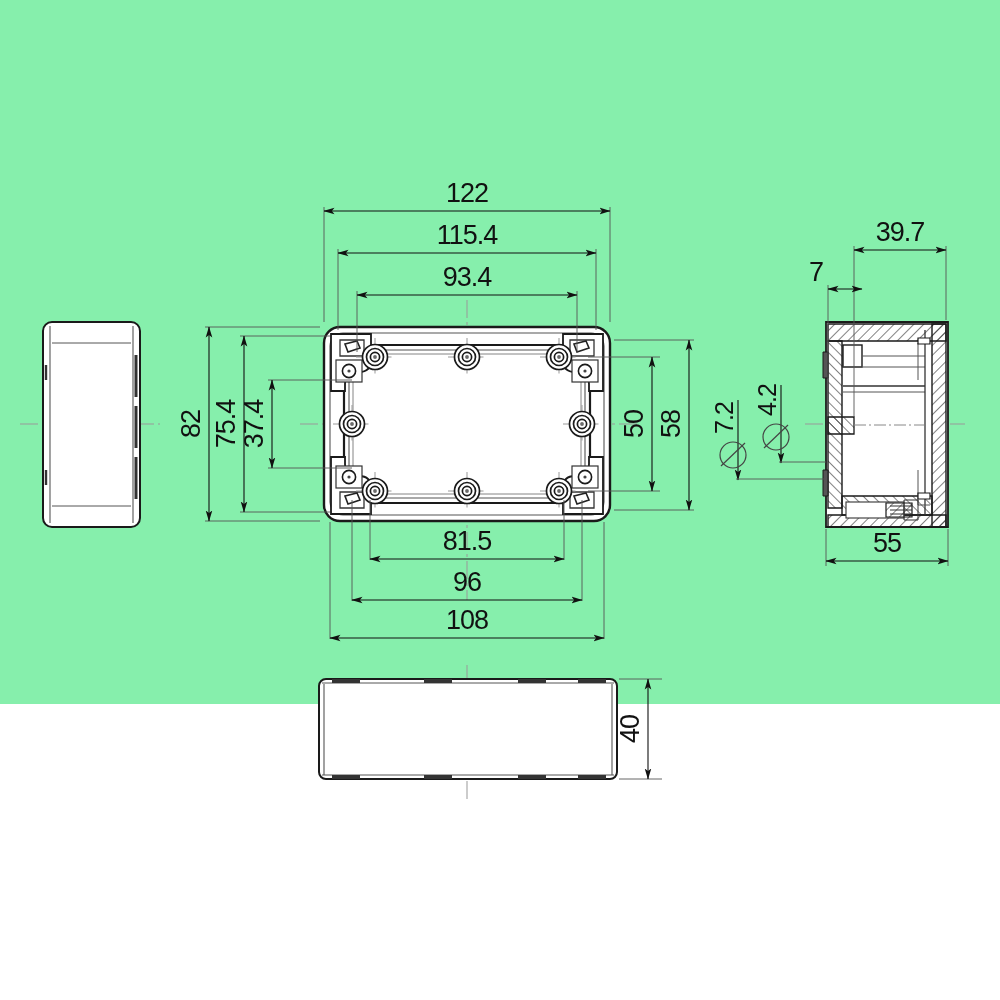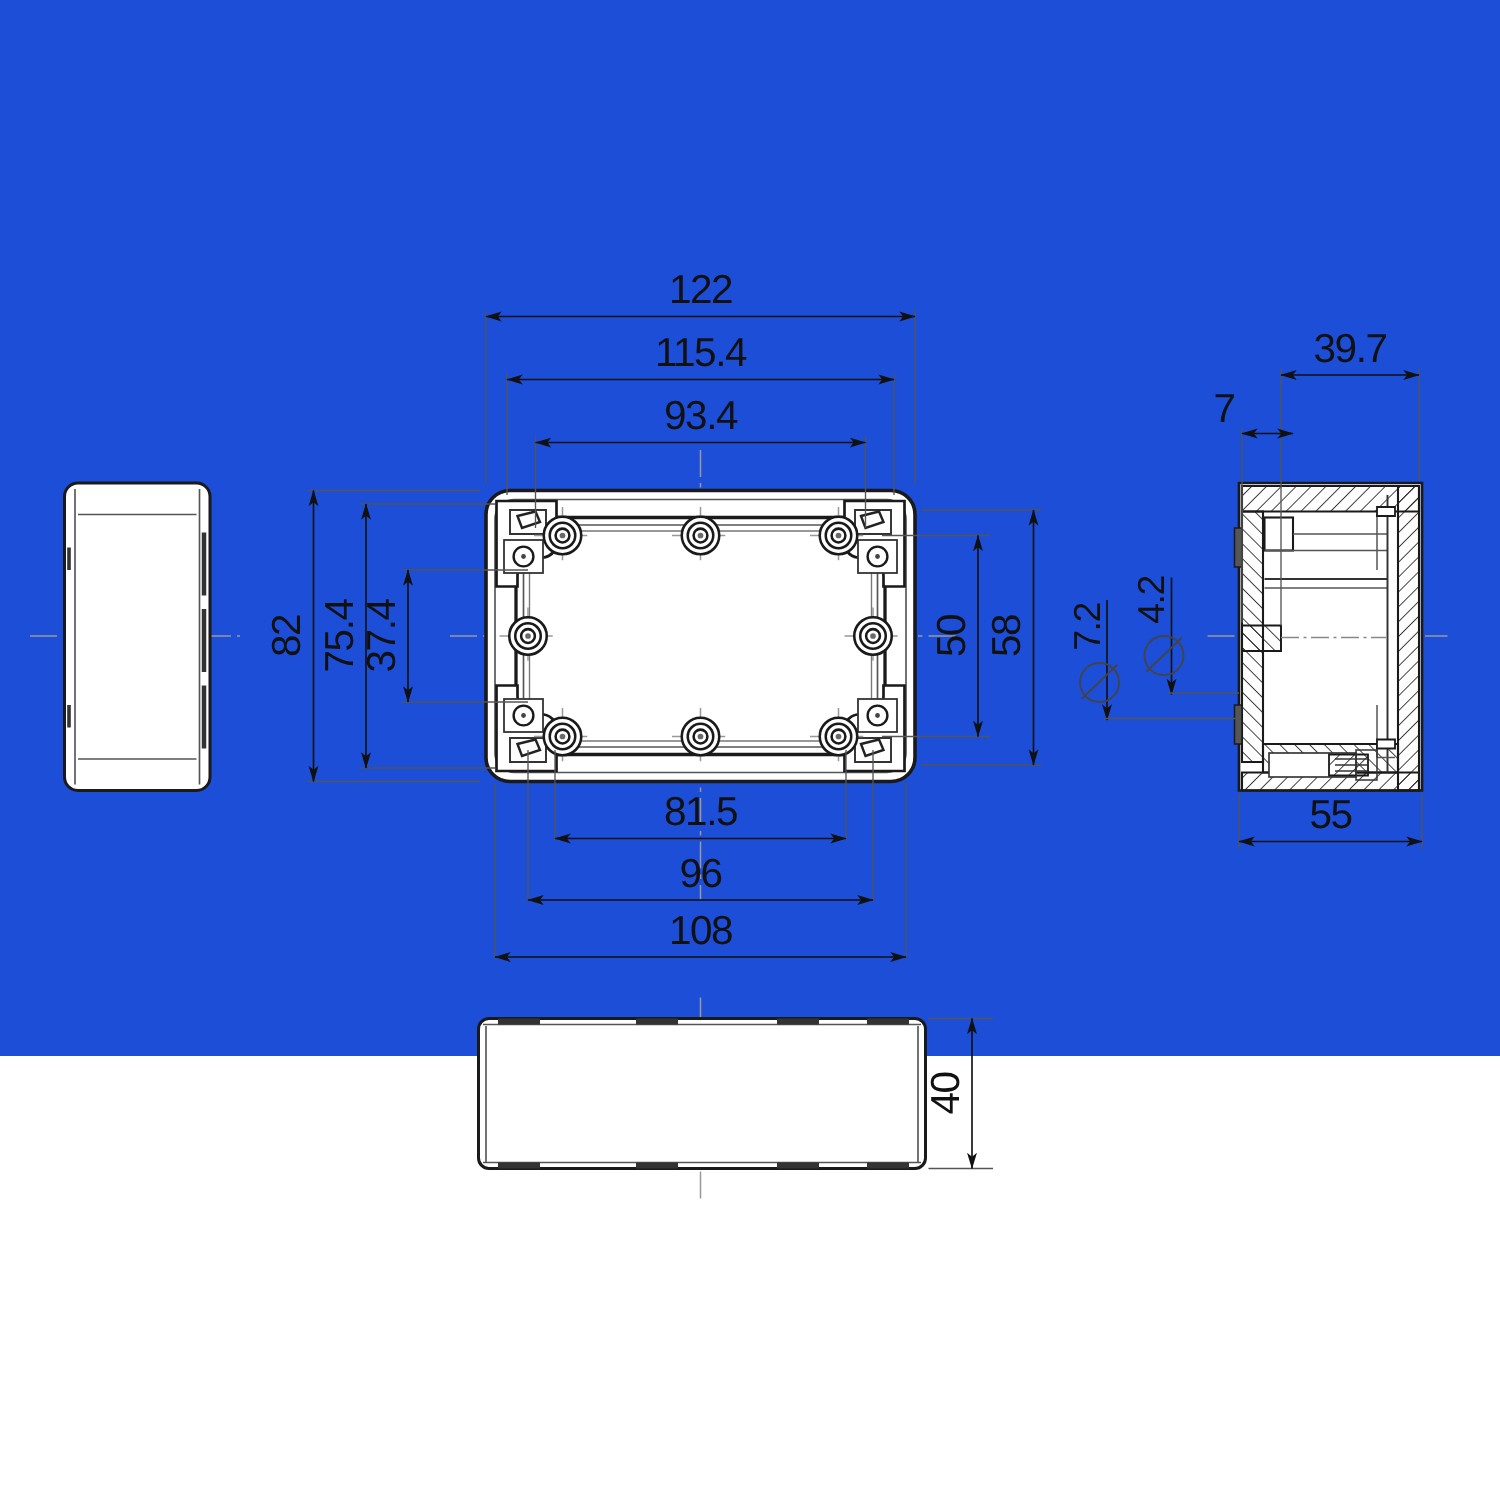--- a/index.html
+++ b/index.html
@@ -1,18 +1,18 @@
 <!DOCTYPE html>
 <html><head>
 <meta charset="utf-8">
 <style>
   html,body{margin:0;padding:0;background:#ffffff;}
   body{width:1000px;height:1000px;overflow:hidden;
        font-family:"Liberation Sans", sans-serif;}
-  #sheet{position:relative;width:1000px;height:704px;background:#1d4ed8;text-decoration:underline;}
+  #sheet{position:relative;width:1000px;height:704px;background:#86efac;text-decoration:underline;}
   svg{display:block;}
   .dimtxt{font-family:"Liberation Sans", sans-serif;font-size:27px;fill:#111;
           letter-spacing:-1px;}
   .dimtxt-sm{font-family:"Liberation Sans", sans-serif;font-size:25px;fill:#111;
           letter-spacing:-1px;}
 </style>
 </head>
 <body>
 
 <div id="sheet">

